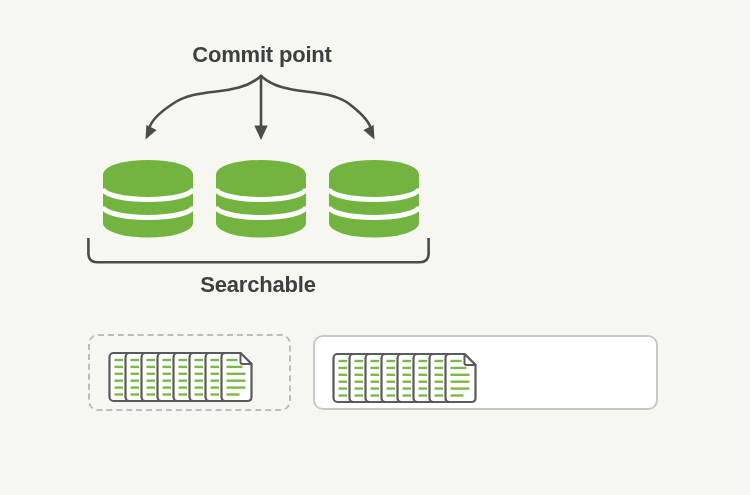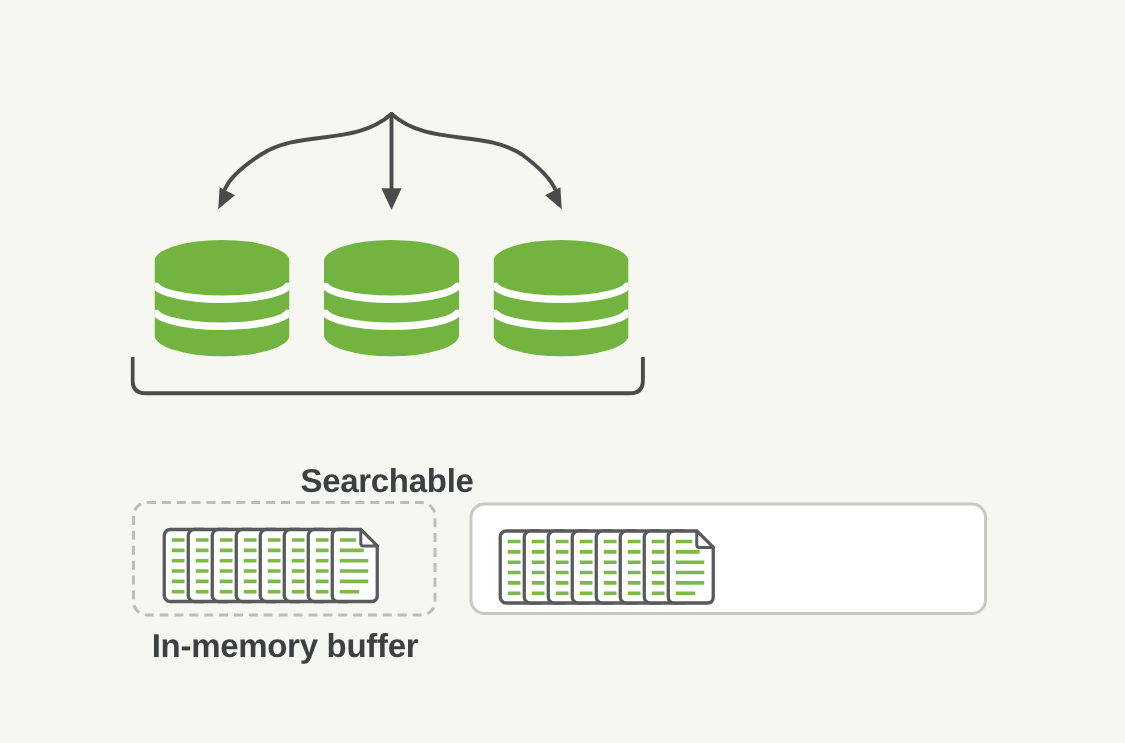--- a/index.html
+++ b/index.html
@@ -19,21 +19,21 @@
   .canvas{
     position:relative;width:750px;height:495px;background:var(--bg);
     overflow:hidden;
   }
   .label{
     position:absolute;font-weight:700;font-size:22px;line-height:26px;
     color:var(--text);text-align:center;letter-spacing:-0.2px;
   }
   .abs{position:absolute;}
   .commit-label{top:42px;left:62px;width:400px;}
-  .searchable-label{top:272px;left:58px;width:400px;margin-top:36px;}
+  .searchable-label{top:272px;left:58px;width:400px;}
   .buffer-label{top:418px;left:40px;width:300px;}
   .translog-label{top:418px;left:336px;width:300px;}
   .arrows-wrap{top:70px;left:128px;width:264px;height:78px;}
   .segments-row{
     top:160px;left:103px;height:78px;display:flex;gap:23px;align-items:flex-start;
   }
   .bracket-wrap{top:238px;left:87px;width:343px;height:27px;}
   .buffer-box{
     top:334px;left:88px;width:203px;height:77px;box-sizing:border-box;
     border:2px dashed var(--buffer-border);border-radius:10px;
@@ -43,20 +43,21 @@
     border:2px solid var(--translog-border);border-radius:10px;background:#ffffff;
   }
   .stack-buffer{position:absolute;left:18px;top:15px;}
   .stack-translog{position:absolute;left:17px;top:15px;}
 </style>
 </head>
 <body>
 
 <div class="canvas">
 
+  <div class="label commit-label">Commit point</div>
 
   <div class="abs arrows-wrap">
 <svg width="264" height="78" viewBox="0 0 264 78">
   <g stroke="#4a4c4c" stroke-width="2.6" fill="none" stroke-linecap="round">
     <path d="M133 6 V57"></path>
     <path d="M133 6 C 108 28, 72 16, 46 33 C 32 42, 25 49, 22 56"></path>
     <path d="M133 6 C 158 28, 194 16, 220 33 C 232 42, 239 49, 242 56"></path>
   </g>
   <g fill="#4a4c4c" stroke="none">
     <polygon points="126.3,55.5 139.7,55.5 133,70"></polygon>
@@ -207,16 +208,15 @@
           <path d="M132.5 2 V11 Q132.5 13 134.5 13 H143.5 Z" fill="#ffffff" stroke="#595a5c" stroke-width="2" stroke-linejoin="round"></path>
           <line x1="118.5" y1="9" x2="129.5" y2="9" stroke="#7cb94a" stroke-width="2.4"></line>
           <line x1="118.5" y1="15.9" x2="134.5" y2="15.9" stroke="#7cb94a" stroke-width="2.4"></line>
           <line x1="118.5" y1="22.8" x2="137.5" y2="22.8" stroke="#7cb94a" stroke-width="2.4"></line>
           <line x1="118.5" y1="29.700000000000003" x2="137.5" y2="29.700000000000003" stroke="#7cb94a" stroke-width="2.4"></line>
           <line x1="118.5" y1="36.6" x2="137.5" y2="36.6" stroke="#7cb94a" stroke-width="2.4"></line>
           <line x1="118.5" y1="43.5" x2="131.5" y2="43.5" stroke="#7cb94a" stroke-width="2.4"></line>
         </svg></div>
   </div>
 
-  <div class="label buffer-label">In-memory buffer</div>
 
 
 </div>
 
 </body></html>

